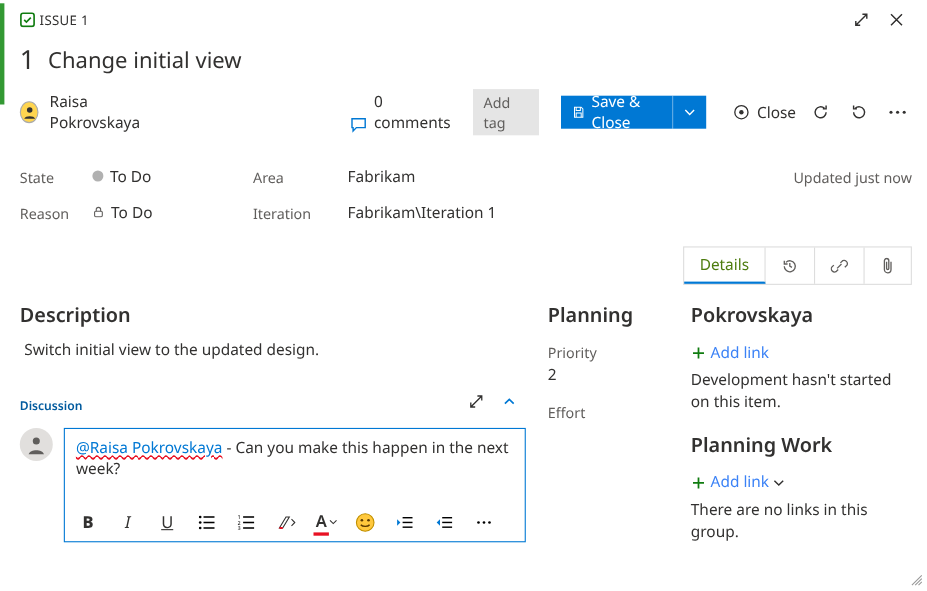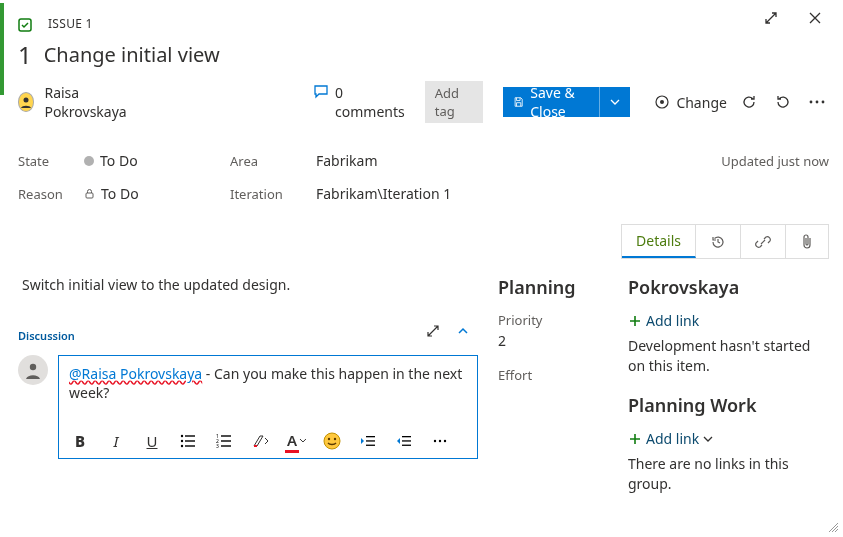--- a/index.html
+++ b/index.html
@@ -9,36 +9,36 @@
     font-size: 14px;
     color: #323130;
     background: #fff;
     width: 843px;
     height: 537px;
     overflow: hidden;
     position: relative;
   }
   .green-bar { position: absolute; left: 0; top: 3px; width: 4px; height: 92px; background: #339933; }
   .header-top {
-    display: flex; align-items: flex-end; padding: 4px 14px 2px 18px; gap: 16px;
+    display: flex; align-items: center; padding: 4px 14px 2px 18px; gap: 4px;
   }
   .type-icon { width: 14px; height: 14px; display: inline-flex; align-items: center; justify-content: center; }
   .type-label { font-size: 12px; color: #323130; letter-spacing: 0.3px; }
   .spacer { flex: 1; }
   .win-icon { width: 28px; height: 28px; display: inline-flex; align-items: center; justify-content: center; color:#323130; cursor:pointer; }
   .title-row { padding: 4px 14px 6px 18px; display:flex; align-items:center; gap: 12px; }
   .id { font-size: 24px; font-weight: 400; }
   .title { font-size: 20px; font-weight: 400; }
   .row-meta { display:flex; align-items:center; padding: 4px 14px 6px 18px; gap: 10px; position: relative; }
   .avatar {
     width: 20px; height: 20px; border-radius: 50%; background: #ffd54f; border: 1px solid #aaa;
     display:inline-flex; align-items:center; justify-content:center; font-size:10px;
   }
   .assignee { font-size: 14px; }
-  .comment-count { display:inline-flex; align-items:flex-start; gap:6px; margin-left: 162px; color:#323130; }
+  .comment-count { display:inline-flex; align-items:flex-end; gap:6px; margin-left: 162px; color:#323130; }
   .comment-icon { color:#0078d4; }
   .add-tag { background:#e5e5e5; color:#605e5c; padding: 3px 10px; font-size:13px; margin-left: 10px; }
   .btn-save {
     background:#0078d4; color:#fff; display:inline-flex; align-items:center;
     height:30px; padding: 0 0 0 10px; font-size:14px; cursor:pointer;
   }
   .btn-save .chev { border-left:1px solid rgba(255,255,255,0.4); padding: 0 10px; margin-left:10px; height:30px; display:inline-flex; align-items:center;}
   .follow { display:inline-flex; align-items:center; gap:6px; cursor:pointer; }
   .icon-btn { width:30px; height:30px; display:inline-flex; align-items:center; justify-content:center; cursor:pointer; color:#323130;}
   .fields-grid {
@@ -66,21 +66,21 @@
   .disc-row .spacer{flex:1;}
   .comment-row { display:flex; gap:10px; margin-top:6px; }
   .comment-avatar { width:30px;height:30px;border-radius:50%;background:#e1dfdd;display:flex;align-items:center;justify-content:center; }
   .editor { border:1px solid #0078d4; flex:1; display:flex; flex-direction:column; }
   .editor-body { padding:8px 10px; min-height:68px; font-size:14px;}
   .mention { color:#0078d4; text-decoration: underline wavy #e81123; }
   .toolbar { display:flex; align-items:center; gap:14px; padding:6px 10px; }
   .tool { width:22px; height:22px; display:inline-flex; align-items:center; justify-content:center; color:#323130; font-size:15px; cursor:pointer;}
   .planning-row{ color:#605e5c; font-size:13px; padding:6px 0 2px; }
   .planning-val { font-size:14px; padding-bottom:10px;}
-  .add-link { color:#0c4a6e; display:inline-flex; align-items:center; gap:4px; font-size:14px; cursor:pointer; margin:6px 0;}
+  .add-link { color:#3b82f6; display:inline-flex; align-items:center; gap:4px; font-size:14px; cursor:pointer; margin:6px 0;}
   .muted { color:#323130; font-size:14px; line-height:1.4; }
   .resize-grip { position:absolute; right:4px; bottom:4px; color:#888; font-size:14px;}
   svg { display:block; }
 </style>
 </head>
 <body>
 
 <div class="green-bar"></div>
 
 <div class="header-top">
@@ -136,21 +136,21 @@
       <svg width="10" height="10" viewBox="0 0 10 10">
           <path d="M1 3l4 4 4-4" stroke="#fff" stroke-width="1.3" fill="none"></path>
         </svg>
     </span>
   </span>
   <span class="follow" style="margin-left:14px;">
     <svg width="16" height="16" viewBox="0 0 16 16">
         <circle cx="8" cy="8" r="6" fill="none" stroke="#323130" stroke-width="1.2"></circle>
         <circle cx="8" cy="8" r="2" fill="#323130"></circle>
       </svg>
-    <span>Change</span>
+    <span>Close</span>
   </span>
   <span class="icon-btn">
     <svg width="16" height="16" viewBox="0 0 16 16">
         <path d="M13 8a5 5 0 11-1.5-3.5M13 2v3h-3" fill="none" stroke="#323130" stroke-width="1.3"></path>
       </svg>
   </span>
   <span class="icon-btn">
     <svg width="16" height="16" viewBox="0 0 16 16">
         <path d="M3 8a5 5 0 101.5-3.5M3 2v3h3" fill="none" stroke="#323130" stroke-width="1.3"></path>
       </svg>
@@ -196,20 +196,21 @@
     <div class="tab">
       <svg width="14" height="16" viewBox="0 0 14 16">
           <path d="M10 4v7a3 3 0 01-6 0V3a2 2 0 014 0v7a1 1 0 01-2 0V4" fill="none" stroke="#605e5c" stroke-width="1.2"></path>
         </svg>
     </div>
   </div>
 </div>
 
 <div class="body-cols">
   <div class="col-main">
+    <div class="section-h">Description</div>
     <div class="desc-text">Switch initial view to the updated design.</div>
 
     <div class="disc-row">
       <span class="disc-h">Discussion</span>
       <span class="spacer"></span>
       <span class="icon-btn">
         <svg width="12" height="12" viewBox="0 0 12 12">
             <path d="M1 11L11 1M7 1h4v4M5 11H1V7" stroke="#323130" stroke-width="1.2" fill="none"></path>
           </svg>
       </span>

